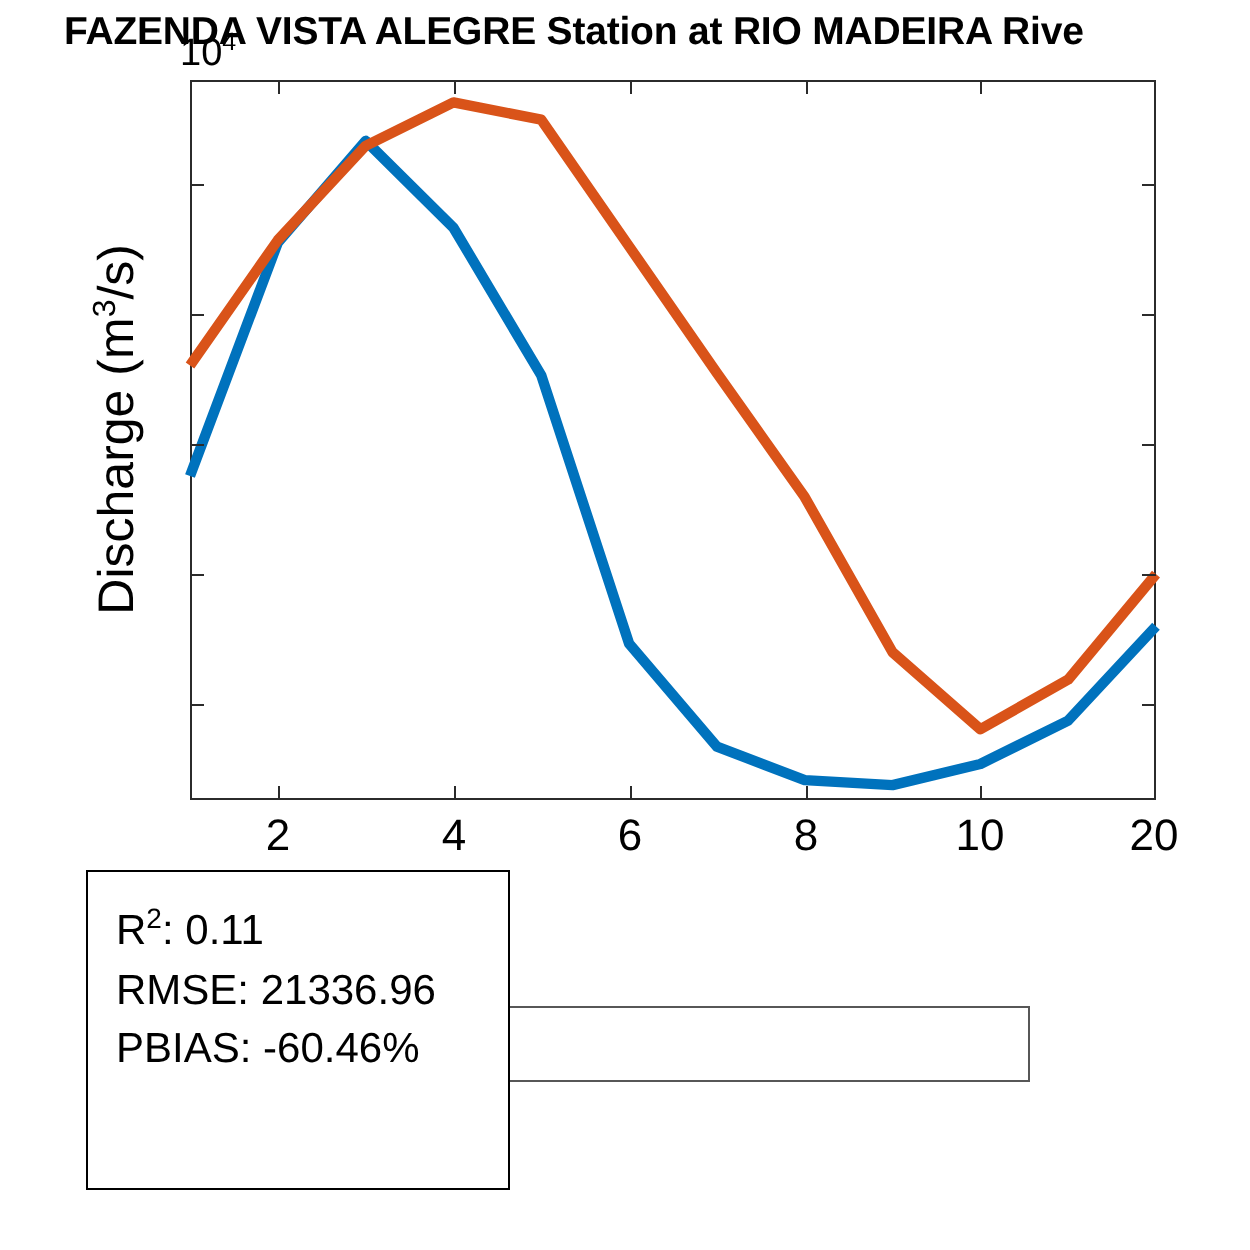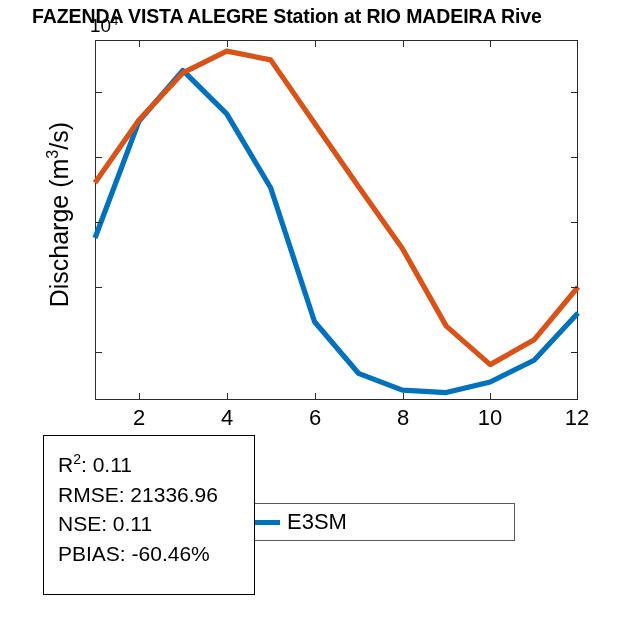--- a/index.html
+++ b/index.html
@@ -185,31 +185,26 @@
   <div class="tick tick-x-top" style="left:303px"></div>
   <div class="tick tick-x-top" style="left:391px"></div>
   <div class="tick tick-x-top" style="left:478px"></div>
   <div class="tick tick-x-top" style="left:565px"></div>
 
   <div class="ticklabel ticklabel-x" style="left:105px">2</div>
   <div class="ticklabel ticklabel-x" style="left:193px">4</div>
   <div class="ticklabel ticklabel-x" style="left:281px">6</div>
   <div class="ticklabel ticklabel-x" style="left:369px">8</div>
   <div class="ticklabel ticklabel-x" style="left:456px">10</div>
-  <div class="ticklabel ticklabel-x" style="left:543px">12</div>
+  <div class="ticklabel ticklabel-x" style="left:543px">20</div>
 
   <div class="ylabel"><span>Discharge (m</span><sup>3</sup><span>/s)</span></div>
 
   <div class="legend-box">
-    <div class="legend-entry first">
-      <span class="legend-swatch" id="swatch-0" style="background: rgb(0, 114, 189);"></span>
-      <span class="legend-text">E3SM</span>
-    </div>
   </div>
 
   <div class="stats-box">
     <div class="stats-line"><span>R</span><sup>2</sup><span>: 0.11</span></div>
     <div class="stats-line">RMSE: 21336.96</div>
-    <div class="stats-line">NSE: 0.11</div>
     <div class="stats-line">PBIAS: -60.46%</div>
   </div>
 
 </div>
 
 </body></html>

